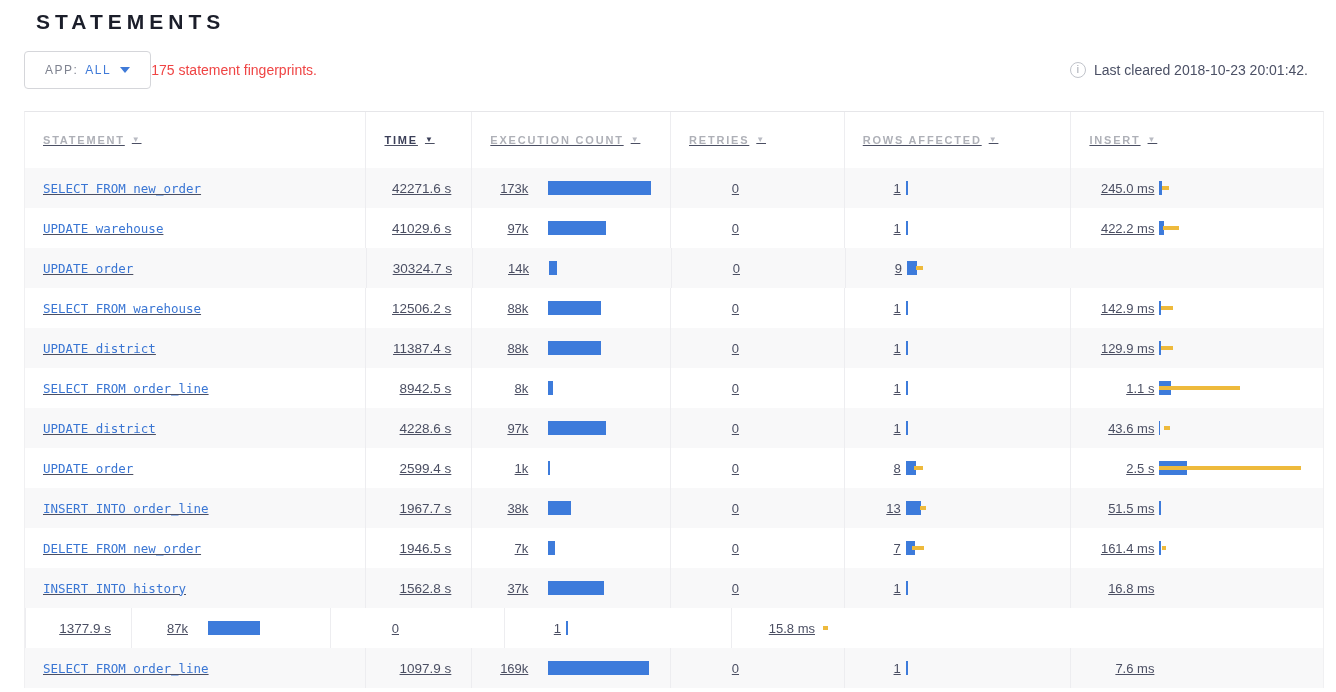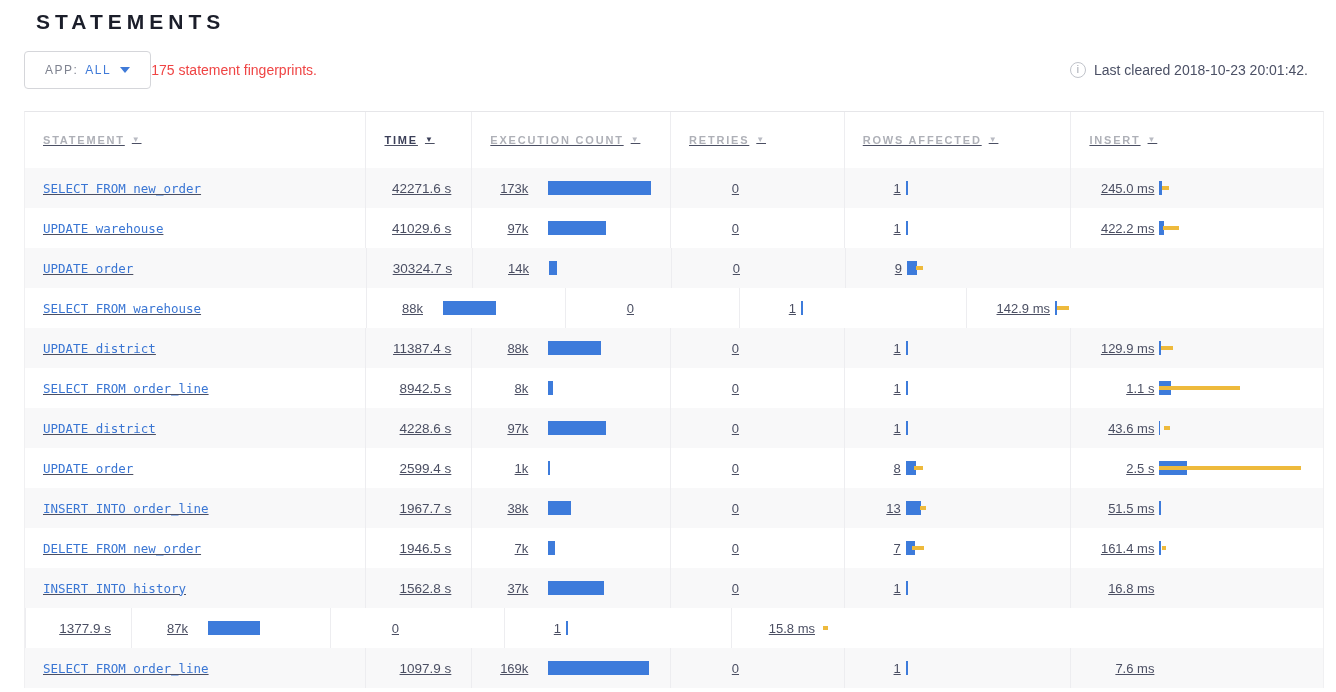--- a/index.html
+++ b/index.html
@@ -207,20 +207,23 @@
             <div class="barbox">
               <div class="bar-blue" style="width: 10px;"></div>
               <div class="bar-yellow" style="left: 9px; width: 7px;"></div>
             </div>
           </div>
         </div>
         <div class="row">
           <div class="cell c0 first">
             <a class="stmt-link">SELECT FROM warehouse</a>
           </div>
+          <div class="cell c1">
+            <span>12506.2 s</span>
+          </div>
           <div class="cell c2">
             <span class="num">88k</span>
             <div class="barbox">
               <div class="bar-blue" style="width: 53px;"></div>
             </div>
           </div>
           <div class="cell c3">
             <span class="num">0</span>
           </div>
           <div class="cell c4">

